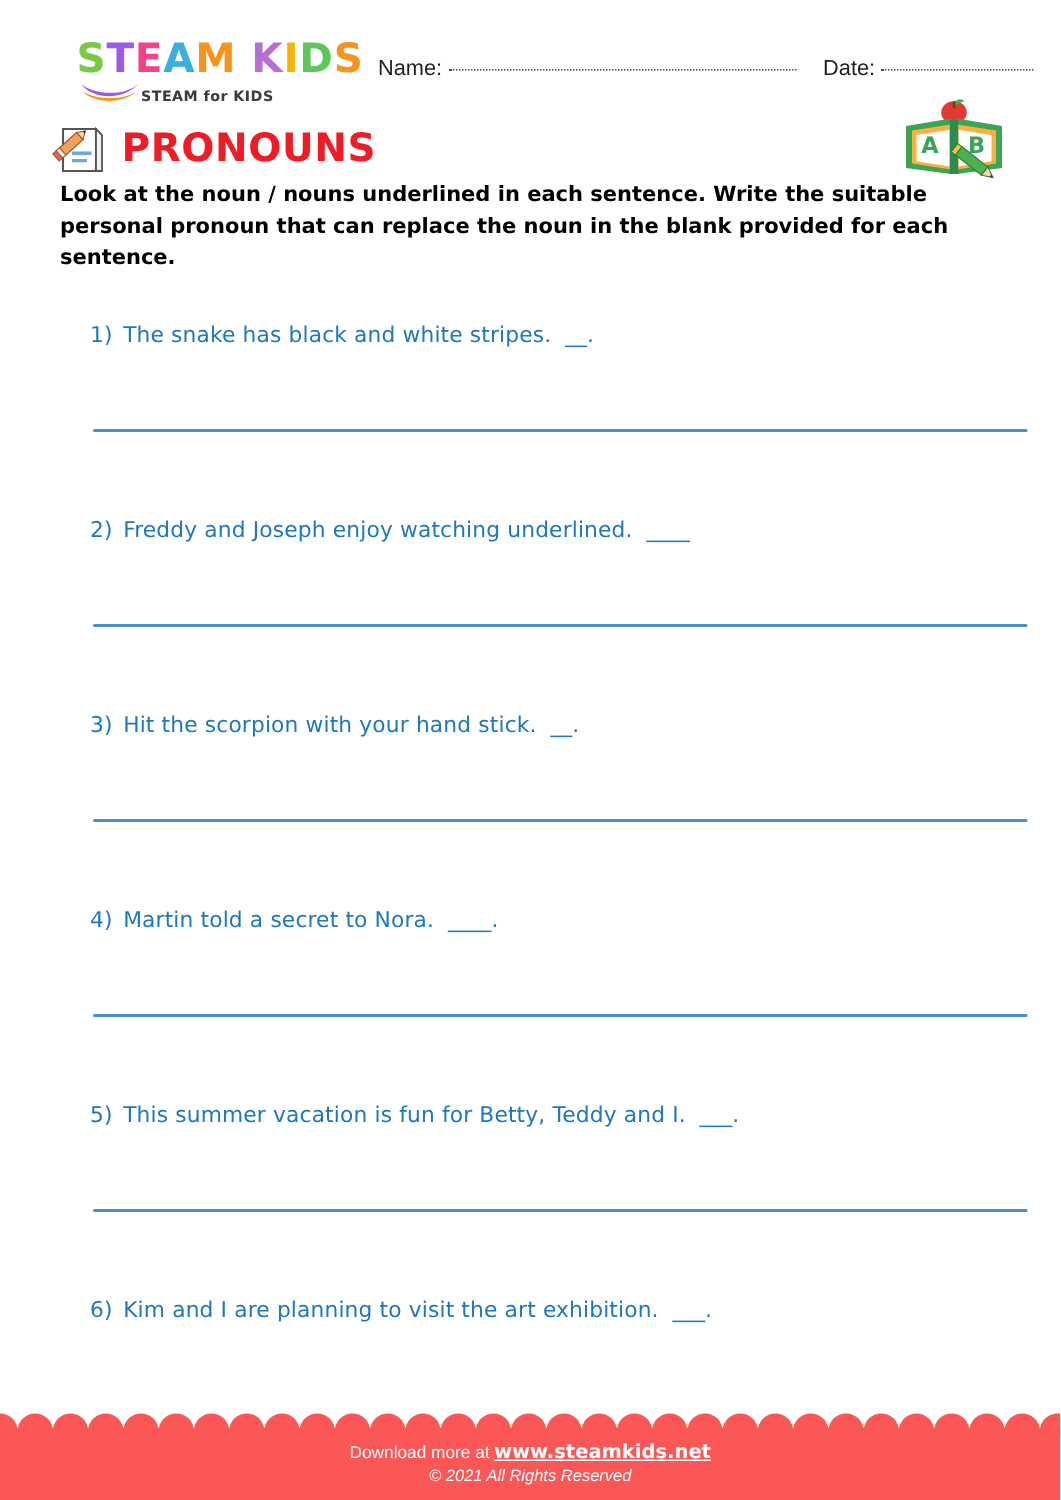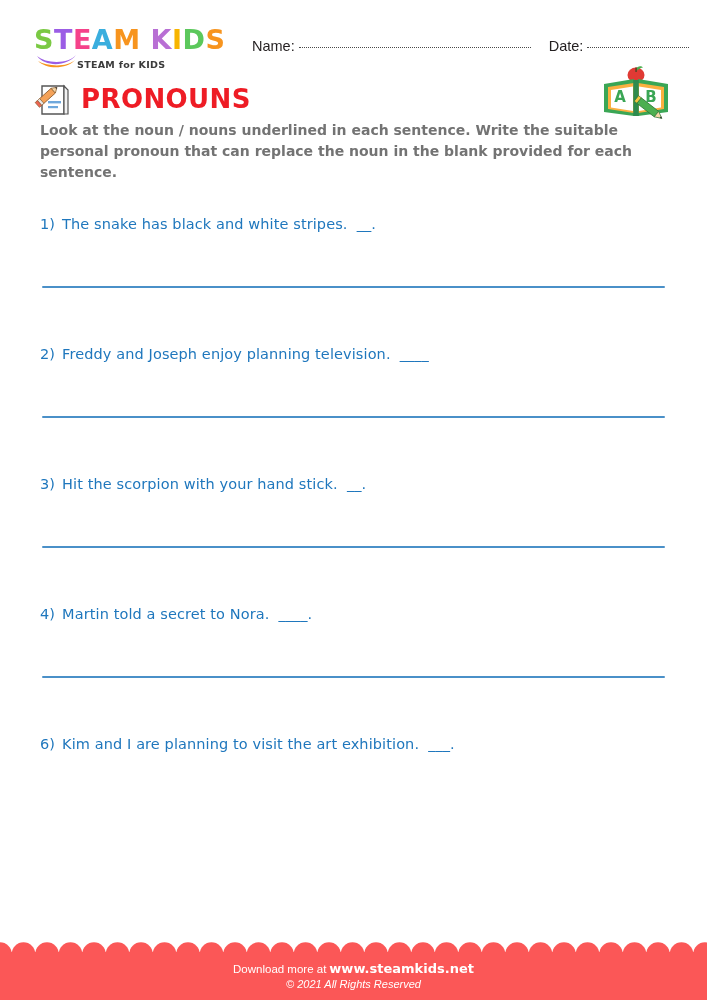--- a/index.html
+++ b/index.html
@@ -21,21 +21,21 @@
 
   
   .header {
     position: absolute;
     left: 0; top: 0;
     width: 707px;
     height: 72px;
   }
   .logo-block {
     position: absolute;
-    left: 34px;
+    left: 51px;
     top: 26px;
     width: 200px;
   }
   .logo-word {
     font-family: "DejaVu Sans", sans-serif;
     font-weight: bold;
     font-size: 27px;
     letter-spacing: 0.5px;
     line-height: 1;
     white-space: nowrap;
@@ -115,29 +115,30 @@
   
   .instructions {
     position: absolute;
     left: 40px;
     top: 120px;
     width: 595px;
     font-family: "DejaVu Sans", sans-serif;
     font-weight: bold;
     font-size: 14px;
     line-height: 21px;
-    color: #737373;
+    color: #000000;
   }
 
   
   .questions {
     position: absolute;
     left: 0;
     top: 208px;
     width: 676px;
+    padding-left: 20px;
   }
   .q-item { position: relative; height: 130px; }
   .q-text {
     position: absolute;
     left: 40px;
     top: 8px;
     font-family: "DejaVu Sans", sans-serif;
     font-size: 14.5px;
     color: #1f77bd;
     white-space: nowrap;
@@ -186,20 +187,21 @@
     text-align: center;
     font-size: 11.5px;
     color: #ffffff;
     white-space: nowrap;
   }
   .footer-line1 .site {
     font-family: "DejaVu Sans", sans-serif;
     font-weight: bold;
     font-size: 13px;
     margin-left: 3px;
+    text-decoration: underline;
   }
   .footer-line2 {
     position: absolute;
     left: 0;
     top: 36px;
     width: 707px;
     text-align: center;
     font-size: 11px;
     font-style: italic;
     color: #ffffff;
@@ -266,29 +268,33 @@
   </svg>
 
   <div class="instructions">Look at the noun / nouns underlined in each sentence. Write the suitable personal pronoun that can replace the noun in the blank provided for each sentence.</div>
 
   <div class="questions" id="questions">
       <div class="q-item">
         <div class="q-text"><span class="q-num">1)</span><span>The snake has black and white stripes.</span><span class="q-blank">&nbsp;&nbsp;__.</span></div>
         <div class="answer-line"></div>
       </div>
       <div class="q-item">
-        <div class="q-text"><span class="q-num">2)</span><span>Freddy and Joseph enjoy planning television.</span><span class="q-blank">&nbsp;&nbsp;____</span></div>
+        <div class="q-text"><span class="q-num">2)</span><span>Freddy and Joseph enjoy watching underlined.</span><span class="q-blank">&nbsp;&nbsp;____</span></div>
         <div class="answer-line"></div>
       </div>
       <div class="q-item">
         <div class="q-text"><span class="q-num">3)</span><span>Hit the scorpion with your hand stick.</span><span class="q-blank">&nbsp;&nbsp;__.</span></div>
         <div class="answer-line"></div>
       </div>
       <div class="q-item">
         <div class="q-text"><span class="q-num">4)</span><span>Martin told a secret to Nora.</span><span class="q-blank">&nbsp;&nbsp;____.</span></div>
+        <div class="answer-line"></div>
+      </div>
+      <div class="q-item">
+        <div class="q-text"><span class="q-num">5)</span><span>This summer vacation is fun for Betty, Teddy and I.</span><span class="q-blank">&nbsp;&nbsp;___.</span></div>
         <div class="answer-line"></div>
       </div>
       <div class="q-item">
         <div class="q-text"><span class="q-num">6)</span><span>Kim and I are planning to visit the art exhibition.</span><span class="q-blank">&nbsp;&nbsp;___.</span></div>
       </div>
     </div>
 
   <div class="footer">
     <svg class="scallops" viewBox="0 0 707 13" preserveAspectRatio="none">
       <g id="scallop-group">

